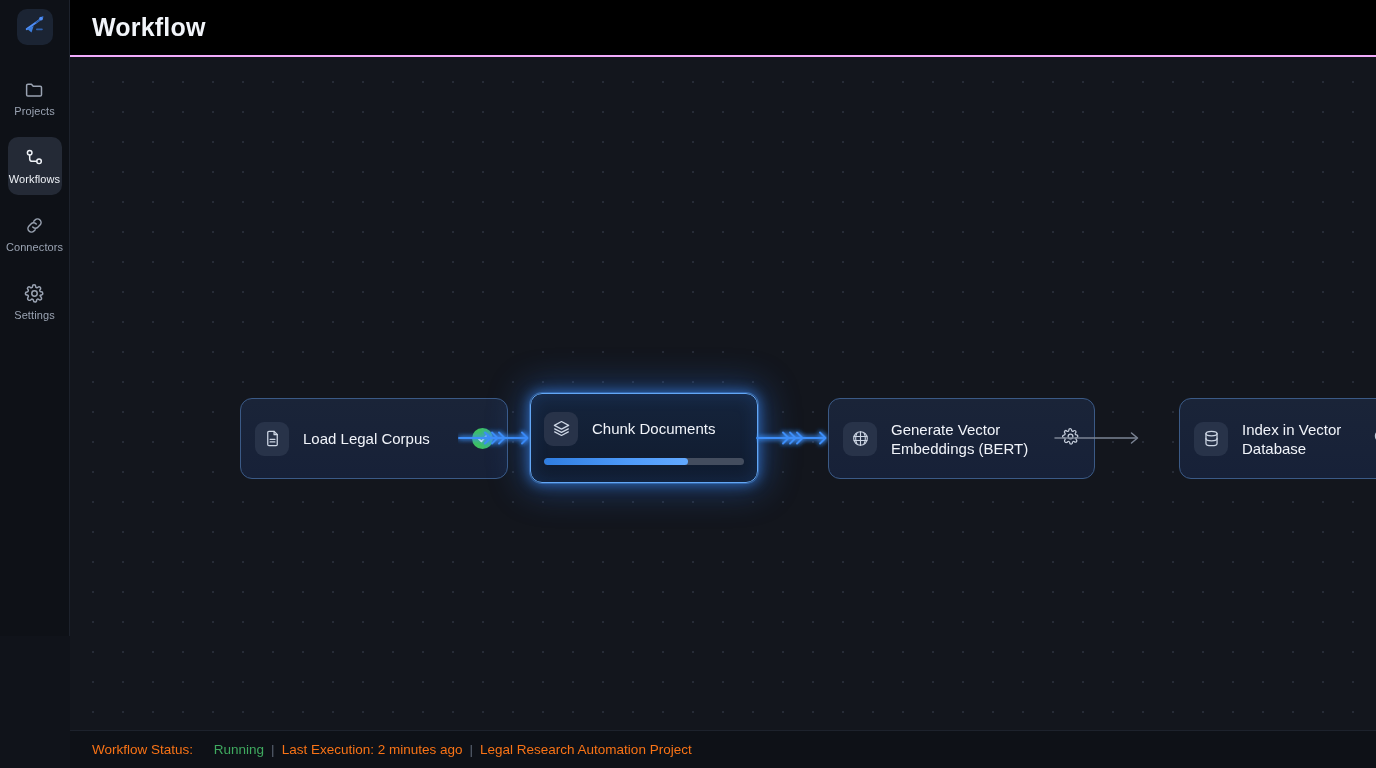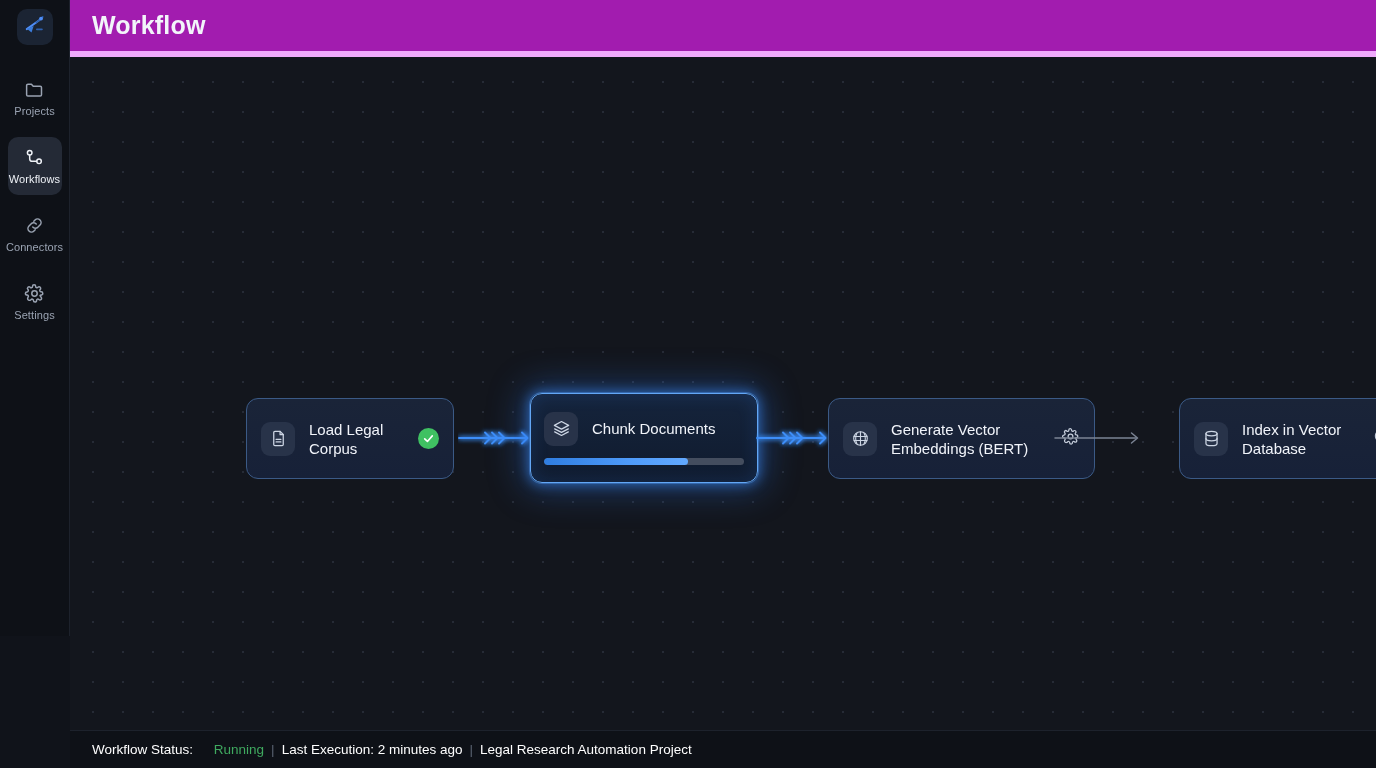--- a/index.html
+++ b/index.html
@@ -76,22 +76,22 @@
     display: flex;
     flex-direction: column;
     min-width: 0;
     height: 768px;
   }
 
   
   .header {
     height: 57px;
     flex: 0 0 57px;
-    background: #a21caf;
-    border-bottom: 6px solid #f0abfc;
+    background: #000000;
+    border-bottom: 2px solid #f0abfc;
     display: flex;
     align-items: center;
     padding: 0 24px 0 22px;
   }
   .page-title {
     font-size: 25px;
     font-weight: 600;
     color: #f2f5fa;
     letter-spacing: 0.2px;
   }
@@ -197,21 +197,21 @@
     width: 21px;
     height: 21px;
     border-radius: 50%;
     background: #3fc162;
     display: flex;
     align-items: center;
     justify-content: center;
   }
 
   
-  #node-1 { left: 176px; top: 64px; width: 208px; height: 81px; }
+  #node-1 { left: 170px; top: 64px; width: 268px; height: 81px; }
   #node-2 { left: 460px; top: 59px; width: 228px; height: 90px; }
   #node-3 { left: 758px; top: 64px; width: 267px; height: 81px; }
   #node-4 { left: 1071px; top: 64px; width: 228px; height: 81px; margin-left: 38px; }
 
   
   .node.active {
     border: 1px solid #63a7f5;
     background: linear-gradient(180deg, #15243c 0%, #101b2e 100%);
     box-shadow:
       0 0 0 1px rgba(90,160,250,0.35),
@@ -258,21 +258,21 @@
     align-items: center;
     padding: 0 22px;
     font-size: 13.5px;
     color: #c2c8d2;
     gap: 0;
   }
   .status-sep {
     color: #5b6372;
     padding: 0 7px;
   }
-  .status-key { color: #ffffff; }
+  .status-key { color: #f97316; }
   .status-running { color: #3fa95f; padding-left: 17px; }
 </style>
 </head>
 <body>
 
 <div class="app">
 
   <aside class="sidebar">
 
     <div class="logo-tile">

